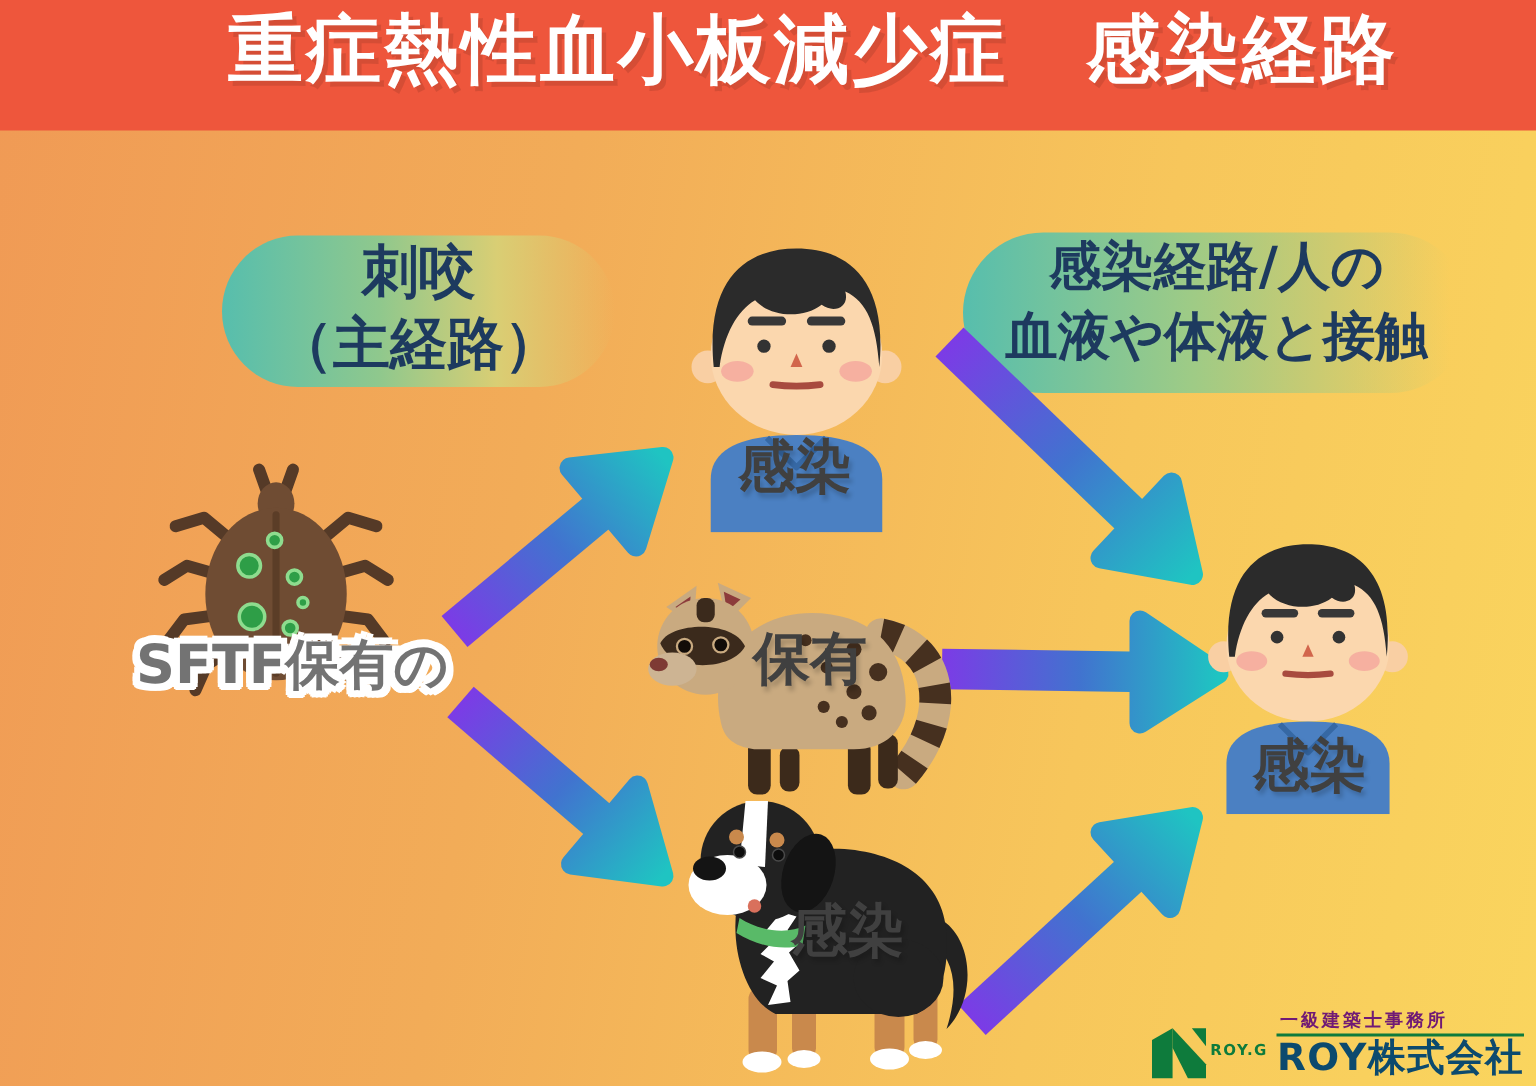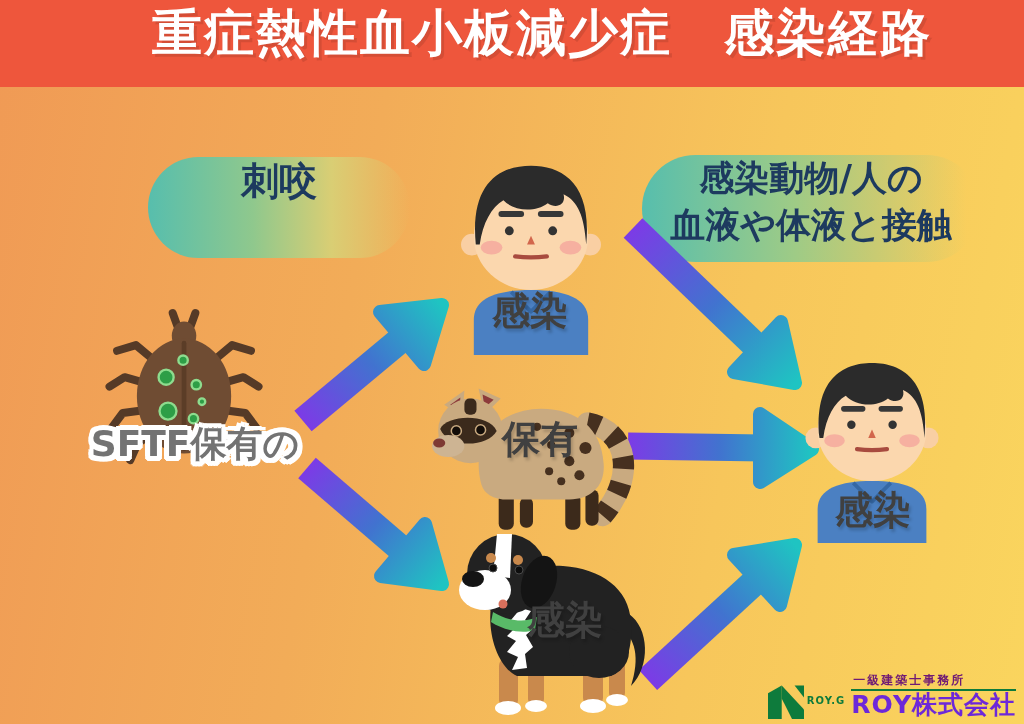--- a/index.html
+++ b/index.html
@@ -53,21 +53,21 @@
   .logo{
     position:absolute;right:8px;bottom:5px;display:flex;align-items:flex-end;gap:6px;
   }
   .logo-mark-col{display:flex;flex-direction:row;align-items:center;}
   .logo-mark-label{color:#0E7B3C;font-size:10px;font-weight:700;letter-spacing:1px;line-height:10px;}
   .logo-text-col{display:flex;flex-direction:column;align-items:flex-start;}
   .logo-office{
     color:#701a75;font-size:12px;font-weight:700;letter-spacing:2px;
     border-bottom:2px solid #0E7B3C;padding:0 4px 2px 2px;line-height:13px;width:100%;box-sizing:border-box;
   }
-  .logo-company{color:#6d28d9;font-size:25px;font-weight:900;line-height:28px;letter-spacing:1px;}
+  .logo-company{color:#0c4a6e;font-size:25px;font-weight:900;line-height:28px;letter-spacing:1px;}
 </style>
 </head>
 <body>
 
 <svg width="0" height="0" style="position:absolute" aria-hidden="true">
   <defs>
     <symbol id="boy" viewBox="0 0 160 212">
       <circle cx="20" cy="100" r="11" fill="#F9CFA3"></circle>
       <circle cx="140" cy="100" r="11" fill="#F9CFA3"></circle>
       <ellipse cx="80" cy="92" rx="58" ry="54" fill="#FBD7AE"></ellipse>
@@ -85,23 +85,24 @@
     </symbol>
   </defs>
 </svg>
 
 <div class="banner">
   <div class="banner-title">重症熱性血小板減少症　感染経路</div>
 </div>
 
 <div class="pill pill-bite">
   <span>刺咬</span>
+  <span>（主経路）</span>
 </div>
 <div class="pill pill-contact">
-  <span>感染動物/人の</span>
+  <span>感染経路/人の</span>
   <span>血液や体液と接触</span>
 </div>
 
 <svg class="arrows" viewBox="0 0 1024 724">
   <defs>
     <linearGradient id="g1" gradientUnits="userSpaceOnUse" x1="303" y1="421" x2="442" y2="305">
       <stop offset="0" stop-color="#7C3BE6"></stop>
         <stop offset="0.5" stop-color="#4173CF"></stop>
         <stop offset="1" stop-color="#1FC4C2"></stop>
     </linearGradient>

